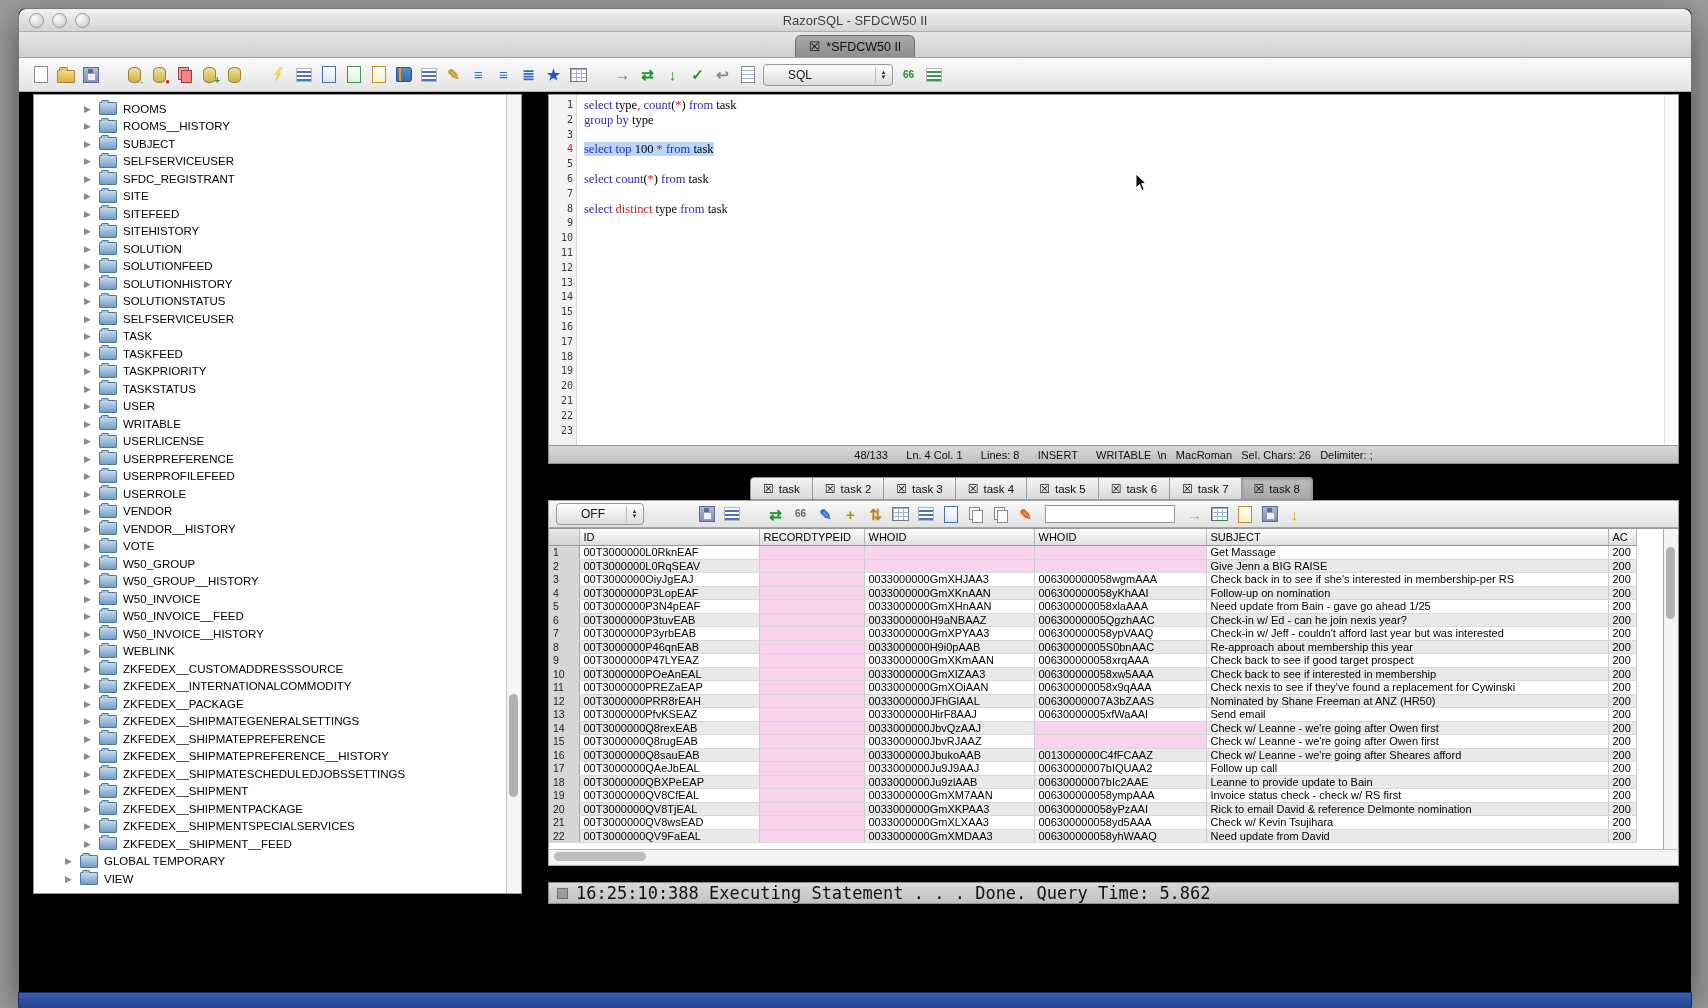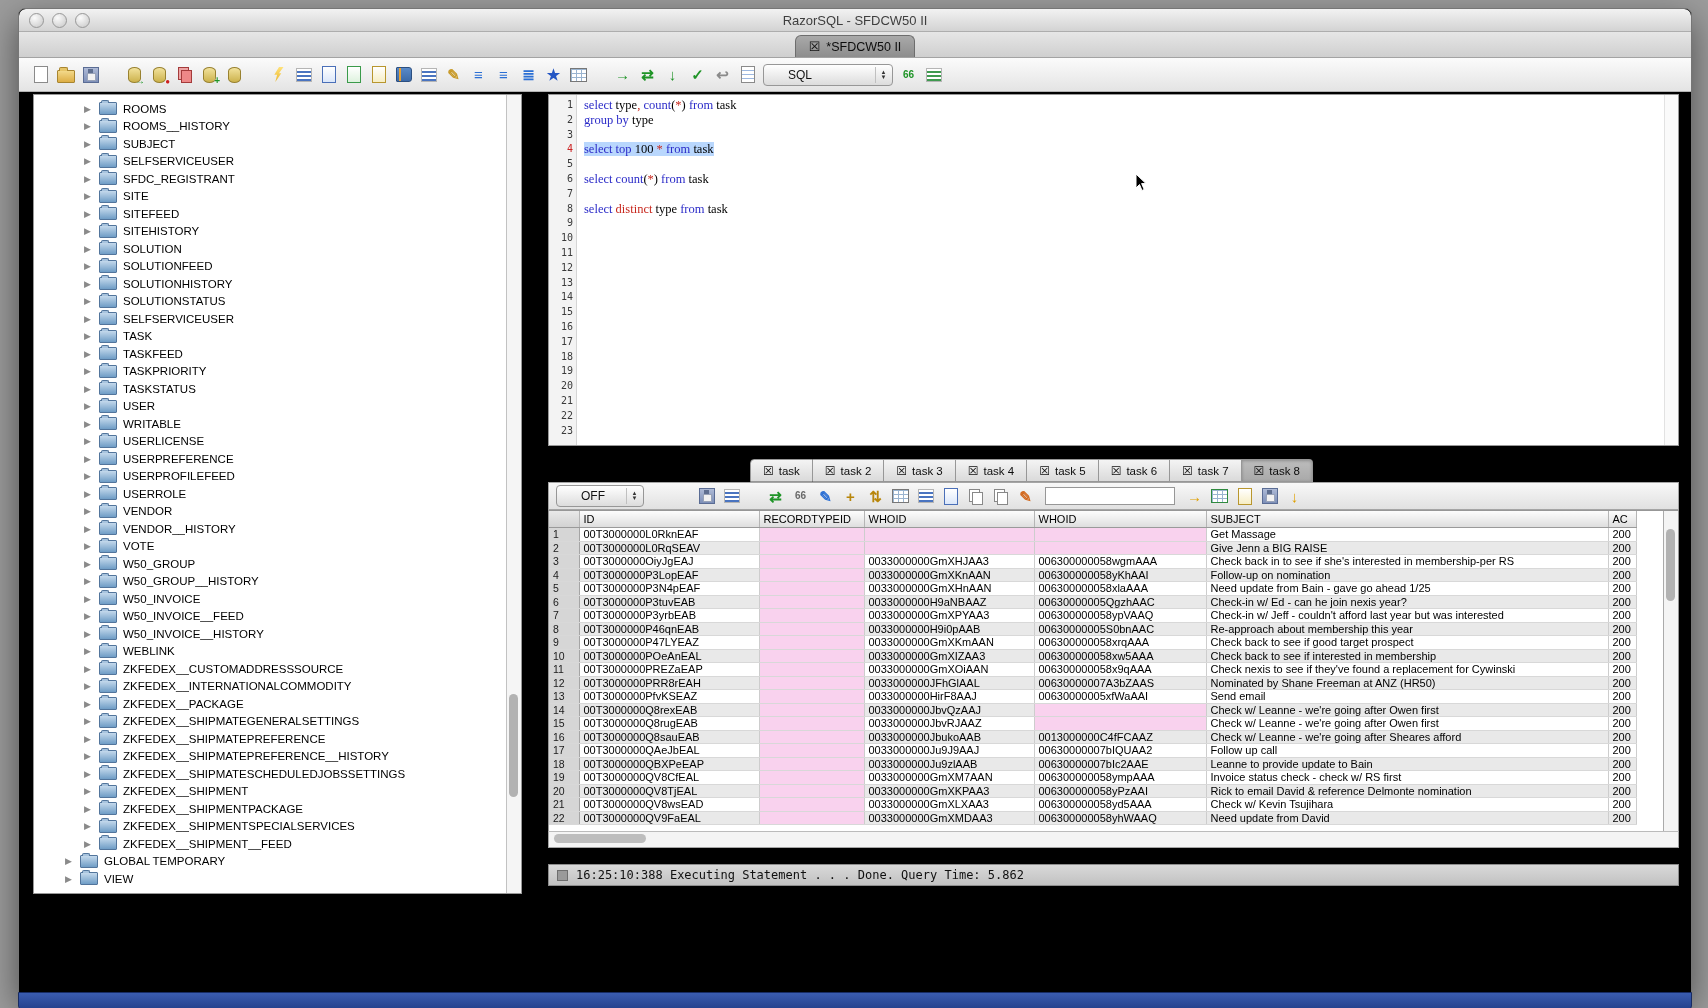--- a/index.html
+++ b/index.html
@@ -136,21 +136,21 @@
   .rgrid td.rownum{background:#d6d6d6 !important;border-right:1px solid #a5a5a5;font-size:10.5px;color:#1a1a1a}
   .rgrid th.rownum-h{background:linear-gradient(#e9e9e9,#d2d2d2)}
   .rgrid td.pink{background:#f9d2ee !important}
   .grid-vscroll{width:14px;flex:none;border-left:1px solid #aaa;background:#f4f4f4;position:relative}
   .gv-thumb{position:absolute;left:2px;width:9px;top:18px;height:72px;background:#b2b2b2;border-radius:5px}
   .hscroll{height:15px;flex:none;background:#f4f4f4;border:1px solid #a5a5a5;border-top:1px solid #bbb;position:relative}
   .h-thumb{position:absolute;left:5px;top:2px;width:92px;height:9px;background:#bdbdbd;border-radius:5px}
   .rgap2{height:16px;flex:none}
   .bstatus{height:20px;flex:none;background:linear-gradient(#d9d9d9,#c1c1c1);border:1px solid #8d8d8d;
     display:flex;align-items:center;gap:8px;padding:0 8px;
-    font-family:"DejaVu Sans Mono",monospace;font-size:12px;color:#101010;white-space:pre}
+    font-family:"DejaVu Sans Mono",monospace;font-size:17px;color:#101010;white-space:pre}
   .bsq{width:9px;height:9px;flex:none;background:#9a9a9a;border:1px solid #6e6e6e}
   .bottom-fill{flex:1}
 </style>
 </head>
 <body>
 
 <div class="window">
 
   <div class="titlebar">
     <div class="lights">
@@ -537,20 +537,21 @@
           </div>
         <div class="code" id="code"><div class="cline"><span><span class="tk-kw">select</span><span> type</span><span class="tk-red">,</span><span class="tk-kw"> count</span><span>(</span><span class="tk-red">*</span><span>)</span><span> </span><span class="tk-kw">from</span><span> task</span></span></div><div class="cline"><span><span class="tk-kw">group by</span><span> type</span></span></div><div class="cline"></div><div class="cline"><span class="seltext"><span class="tk-kw">select</span><span class="tk-kw"> top</span><span> 100</span><span> </span><span class="tk-red">*</span><span> </span><span class="tk-kw">from</span><span> task</span></span></div><div class="cline"></div><div class="cline"><span><span class="tk-kw">select</span><span class="tk-kw"> count</span><span>(</span><span class="tk-red">*</span><span>)</span><span> </span><span class="tk-kw">from</span><span> task</span></span></div><div class="cline"></div><div class="cline"><span><span class="tk-kw">select</span><span> </span><span class="tk-red">distinct</span><span> type</span><span> </span><span class="tk-kw">from</span><span> task</span></span></div><div class="cline"></div><div class="cline"></div><div class="cline"></div><div class="cline"></div><div class="cline"></div><div class="cline"></div><div class="cline"></div><div class="cline"></div><div class="cline"></div><div class="cline"></div><div class="cline"></div><div class="cline"></div><div class="cline"></div><div class="cline"></div><div class="cline"></div></div>
         <div class="ed-scroll"></div>
         <span class="mouse-cursor">
           <svg width="13" height="19" viewBox="0 0 13 19">
               <path d="M1 1 L1 15 L4.5 11.5 L7 17.5 L9.2 16.4 L6.6 10.6 L11 10.6 Z" fill="#000" stroke="#fff" stroke-width="1"></path>
             </svg>
         </span>
       </div>
 
+      <div class="ed-status">48/133      Ln. 4 Col. 1      Lines: 8      INSERT      WRITABLE  \n   MacRoman   Sel. Chars: 26   Delimiter: ;</div>
 
       <div class="rgap"></div>
 
       <div class="rtabs" id="rtabs">
           <span class="rtab">
             <span class="tabx">☒</span>
             <span>task</span>
           </span>
           <span class="rtab">
             <span class="tabx">☒</span>

